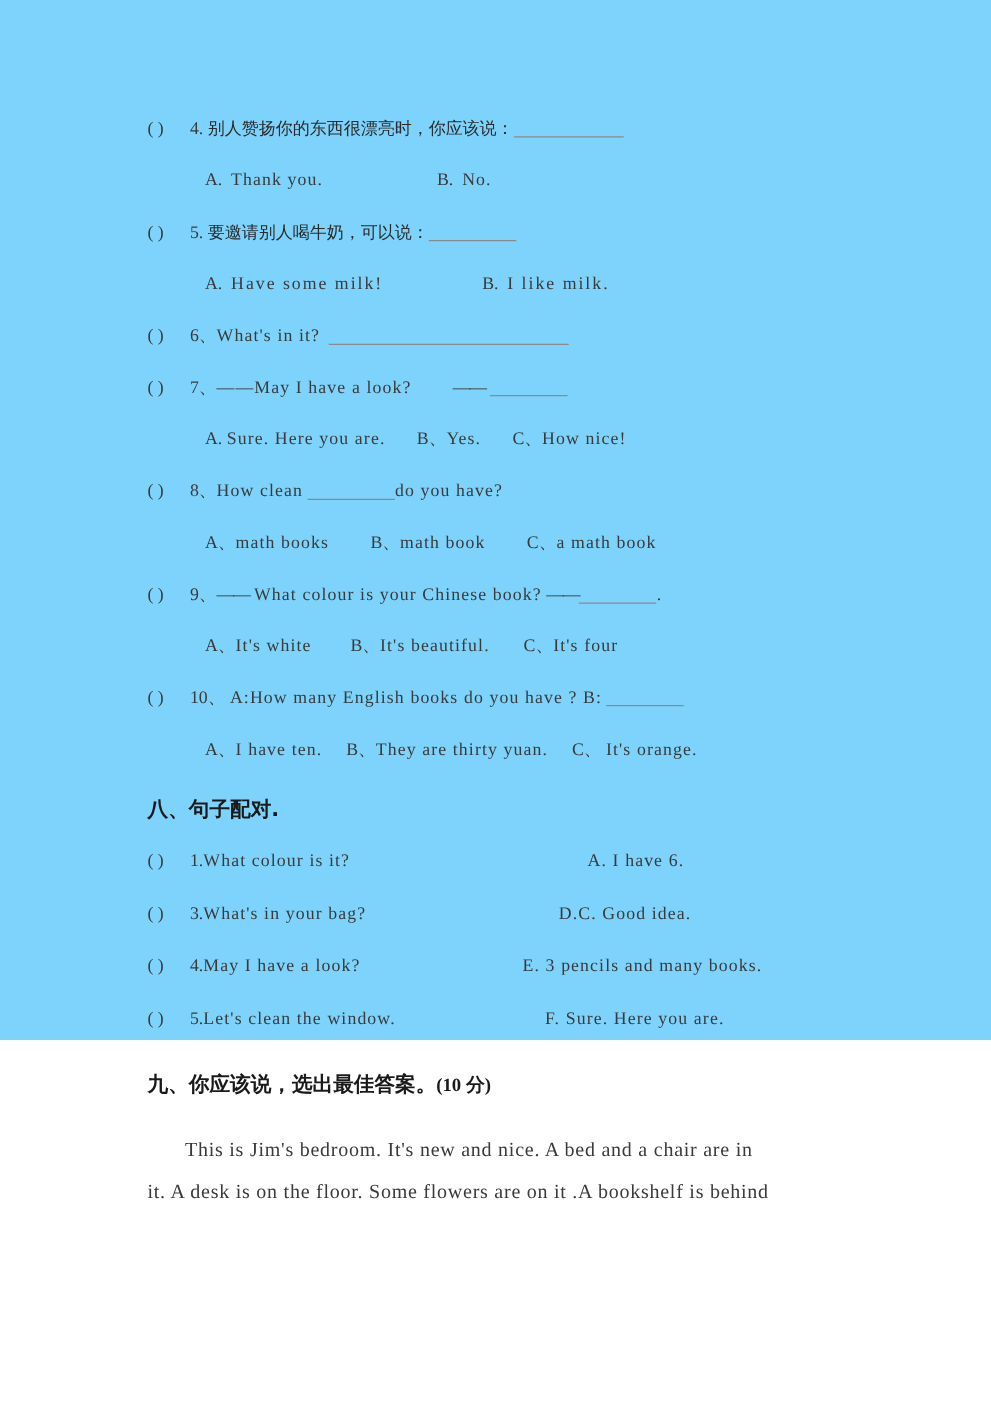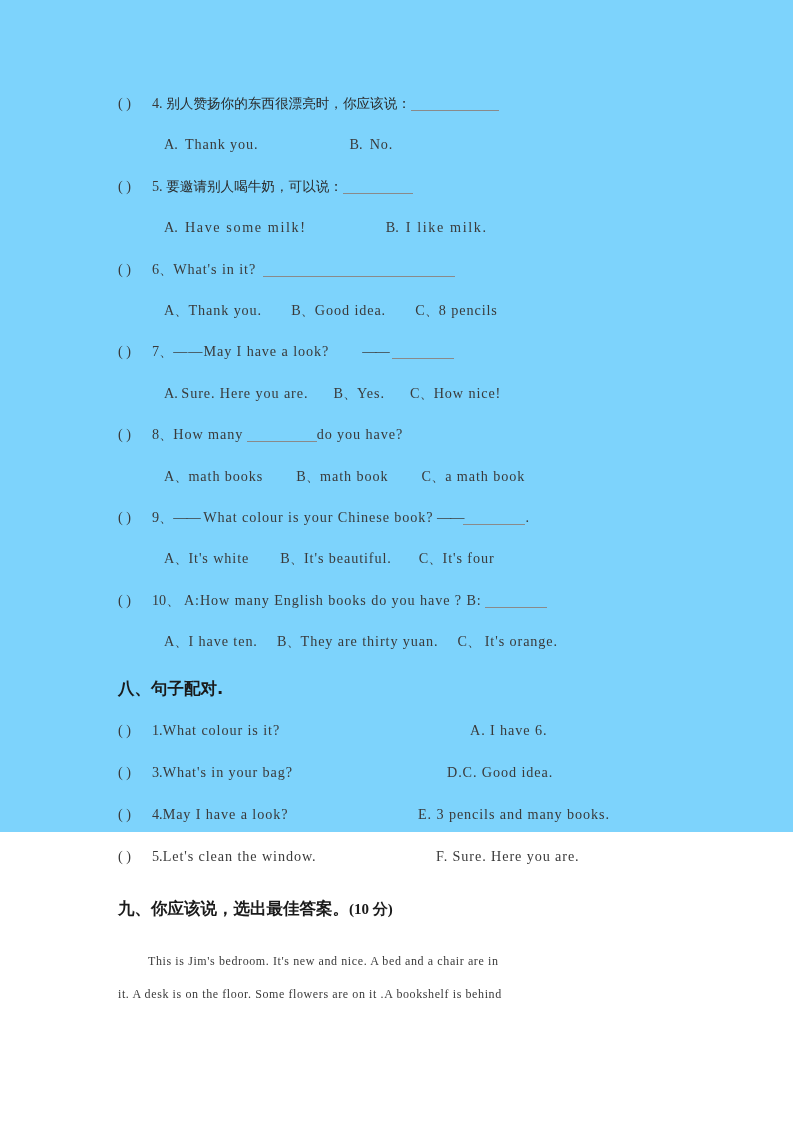--- a/index.html
+++ b/index.html
@@ -118,21 +118,21 @@
     display: inline-block;
     letter-spacing: 0.9px;
   }
   .mright {
     position: absolute;
     letter-spacing: 0.9px;
   }
 
   
   .passage {
-    font-size: 12px;
+    font-size: 16px;
     line-height: 33px;
     color: #3a3a3a;
     text-align: justify;
     text-justify: inter-word;
     width: 560px;
     letter-spacing: 0.6px;
     margin-top: 2px;
   }
   .passage .indent { display: inline-block; width: 30px; }
 </style>
@@ -156,43 +156,36 @@
     </div>
     <div class="orow">
       <span>A.</span>&nbsp;&nbsp;<span class="mono-en sp-wide">Have some milk!</span>
       <span style="display:inline-block;width:72px"></span>
       <span>B.</span>&nbsp;&nbsp;<span class="mono-en sp-wide">I like milk.</span>
     </div>
 
     <div class="qrow">
       <span class="brackets">(     )</span><span class="qnum">6、</span><span class="mono-en">What's in it?</span>&nbsp;&nbsp;<span class="blank blank-xl"></span>
     </div>
-    <div class="orow">
-      <span>A、</span><span class="mono-en">Thank you.</span>
-      <span style="display:inline-block;width:22px"></span>
-      <span>B、</span><span class="mono-en">Good idea.</span>
-      <span style="display:inline-block;width:22px"></span>
-      <span>C、</span><span class="mono-en">8 pencils</span>
-    </div>
 
     <div class="qrow">
       <span class="brackets">(     )</span><span class="qnum">7、</span><span class="mono-en">——May I have a look?</span>
       <span style="display:inline-block;width:26px"></span>
       <span class="dash">——</span>&nbsp;<span class="blank blank-sm"></span>
     </div>
     <div class="orow">
       <span>A.</span>&nbsp;<span class="mono-en">Sure. Here you are.</span>
       <span style="display:inline-block;width:18px"></span>
       <span>B、</span><span class="mono-en">Yes.</span>
       <span style="display:inline-block;width:18px"></span>
       <span>C、</span><span class="mono-en">How nice!</span>
     </div>
 
     <div class="qrow">
-      <span class="brackets">(     )</span><span class="qnum">8、</span><span class="mono-en">How many</span>&nbsp;<span class="blank blank-md"></span><span class="mono-en">do you have?</span>
+      <span class="brackets">(     )</span><span class="qnum">8、</span><span class="mono-en">How clean</span>&nbsp;<span class="blank blank-md"></span><span class="mono-en">do you have?</span>
     </div>
     <div class="orow">
       <span>A、</span><span class="mono-en">math books</span>
       <span style="display:inline-block;width:26px"></span>
       <span>B、</span><span class="mono-en">math book</span>
       <span style="display:inline-block;width:26px"></span>
       <span>C、</span><span class="mono-en">a math book</span>
     </div>
 
     <div class="qrow">

